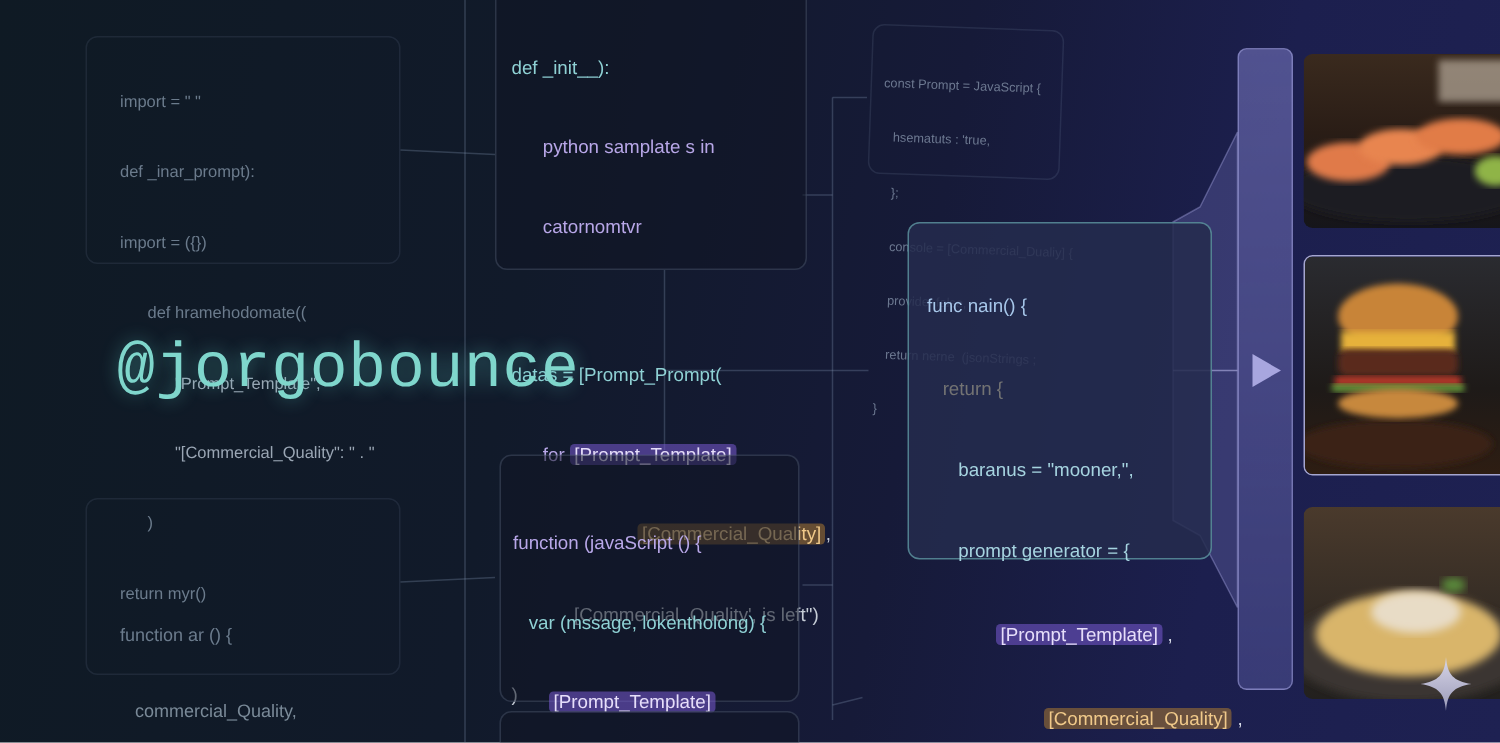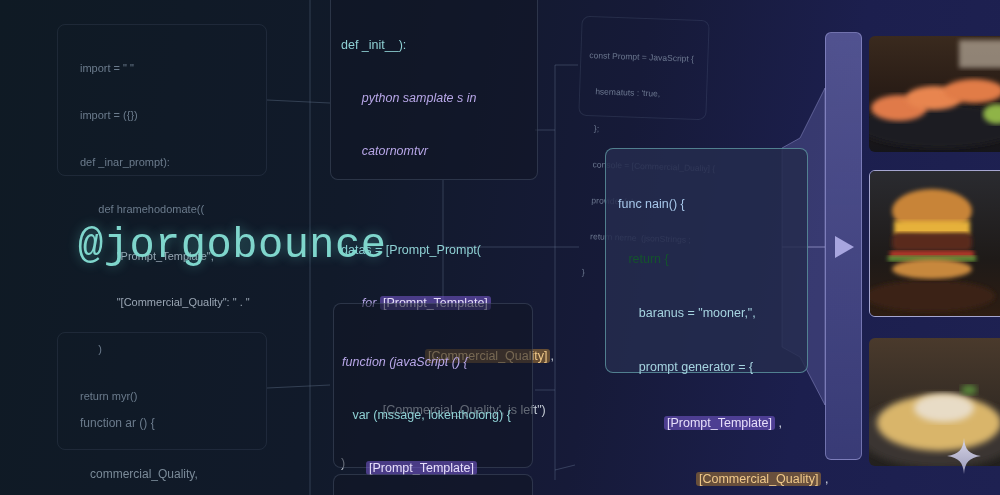--- a/index.html
+++ b/index.html
@@ -13,21 +13,21 @@
       position: absolute;
       border: 1px solid rgba(140,160,190,0.22);
       border-radius: 8px;
       background: rgba(16,22,36,0.55);
       font-family: "Liberation Sans", sans-serif;
       white-space: pre;
       line-height: 1.42;
     }
     .faint { color: #6b7b8c; font-size: 11px; }
     .mid { color: #c5ccd6; font-size: 12.5px; }
-    .kw { color: #b8a7e8; font-style: italic; }
+    .kw { color: #b8a7e8; }
     .tealtxt { color: #8fd1d4; }
     .tag-p {
       background: rgba(120,90,210,0.55);
       color: #e6defa;
       border-radius: 3px;
       padding: 0 3px;
     }
     .tag-q {
       background: rgba(170,120,50,0.55);
       color: #f0c98a;
@@ -103,22 +103,22 @@
     <path d="M310 0 L310 495"></path>
   </g>
   <g fill="rgba(110,110,180,0.35)" stroke="rgba(170,170,230,0.4)" stroke-width="1">
     <path d="M782 148 L800 138 L825 88 L825 405 L800 357 L782 347 Z"></path>
   </g>
   <path d="M782 247 L825 247" stroke="rgba(180,180,230,0.6)" stroke-width="1"></path>
 </svg>
 
 <div class="code-box faint" style="left:57px; top:24px; width:210px; height:152px; padding:5px 22px; border-color: rgba(140,160,190,0.12); background: transparent;">
   <span class="line">import = " "</span>
+  <span class="line">def _inar_prompt):</span>
   <span class="line">import = ({})</span>
-  <span class="line">def _inar_prompt):</span>
   <span class="line">      def hramehodomate((</span>
   <span class="line" style="color:#9aa6b4">            "Prompt_Template",</span>
   <span class="line" style="color:#9aa6b4">            "[Commercial_Quality": " . "</span>
   <span class="line">      )</span>
   <span class="line">return myr()</span>
 </div>
 
 <div class="code-box mid" style="left:330px; top:-12px; width:208px; height:192px; padding:12px 10px;">
   <span class="line tealtxt">def _init__):</span>
   <span class="line kw">      python samplate s in</span>
@@ -138,21 +138,21 @@
   <span class="line">   console = [Commercial_Dualiy] {</span>
   <span class="line">   provide: false,</span>
   <span class="line">   return nerne  (jsonStrings ;</span>
   <span class="line">}</span>
 </div>
 
 <div class="handle">@jorgobounce</div>
 
 <div class="focus-box">
   <span class="line" style="color:#a7c7ea">func nain() {</span>
-  <span class="line" style="color:#14532d">   return {</span>
+  <span class="line" style="color:#737373">   return {</span>
   <span class="line" style="color:#a6d4e0">      baranus = "mooner,",</span>
   <span class="line" style="color:#a6d4e0">      prompt generator = {</span>
   <span class="line" style="padding-left:46px; margin:1px 0"><span class="tag-p">[Prompt_Template]</span><span> ,</span></span>
   <span class="line" style="padding-left:46px; margin:1px 0"><span class="tag-q">[Commercial_Quality]</span><span> ,</span></span>
   
   
   
   
   
 </div>

